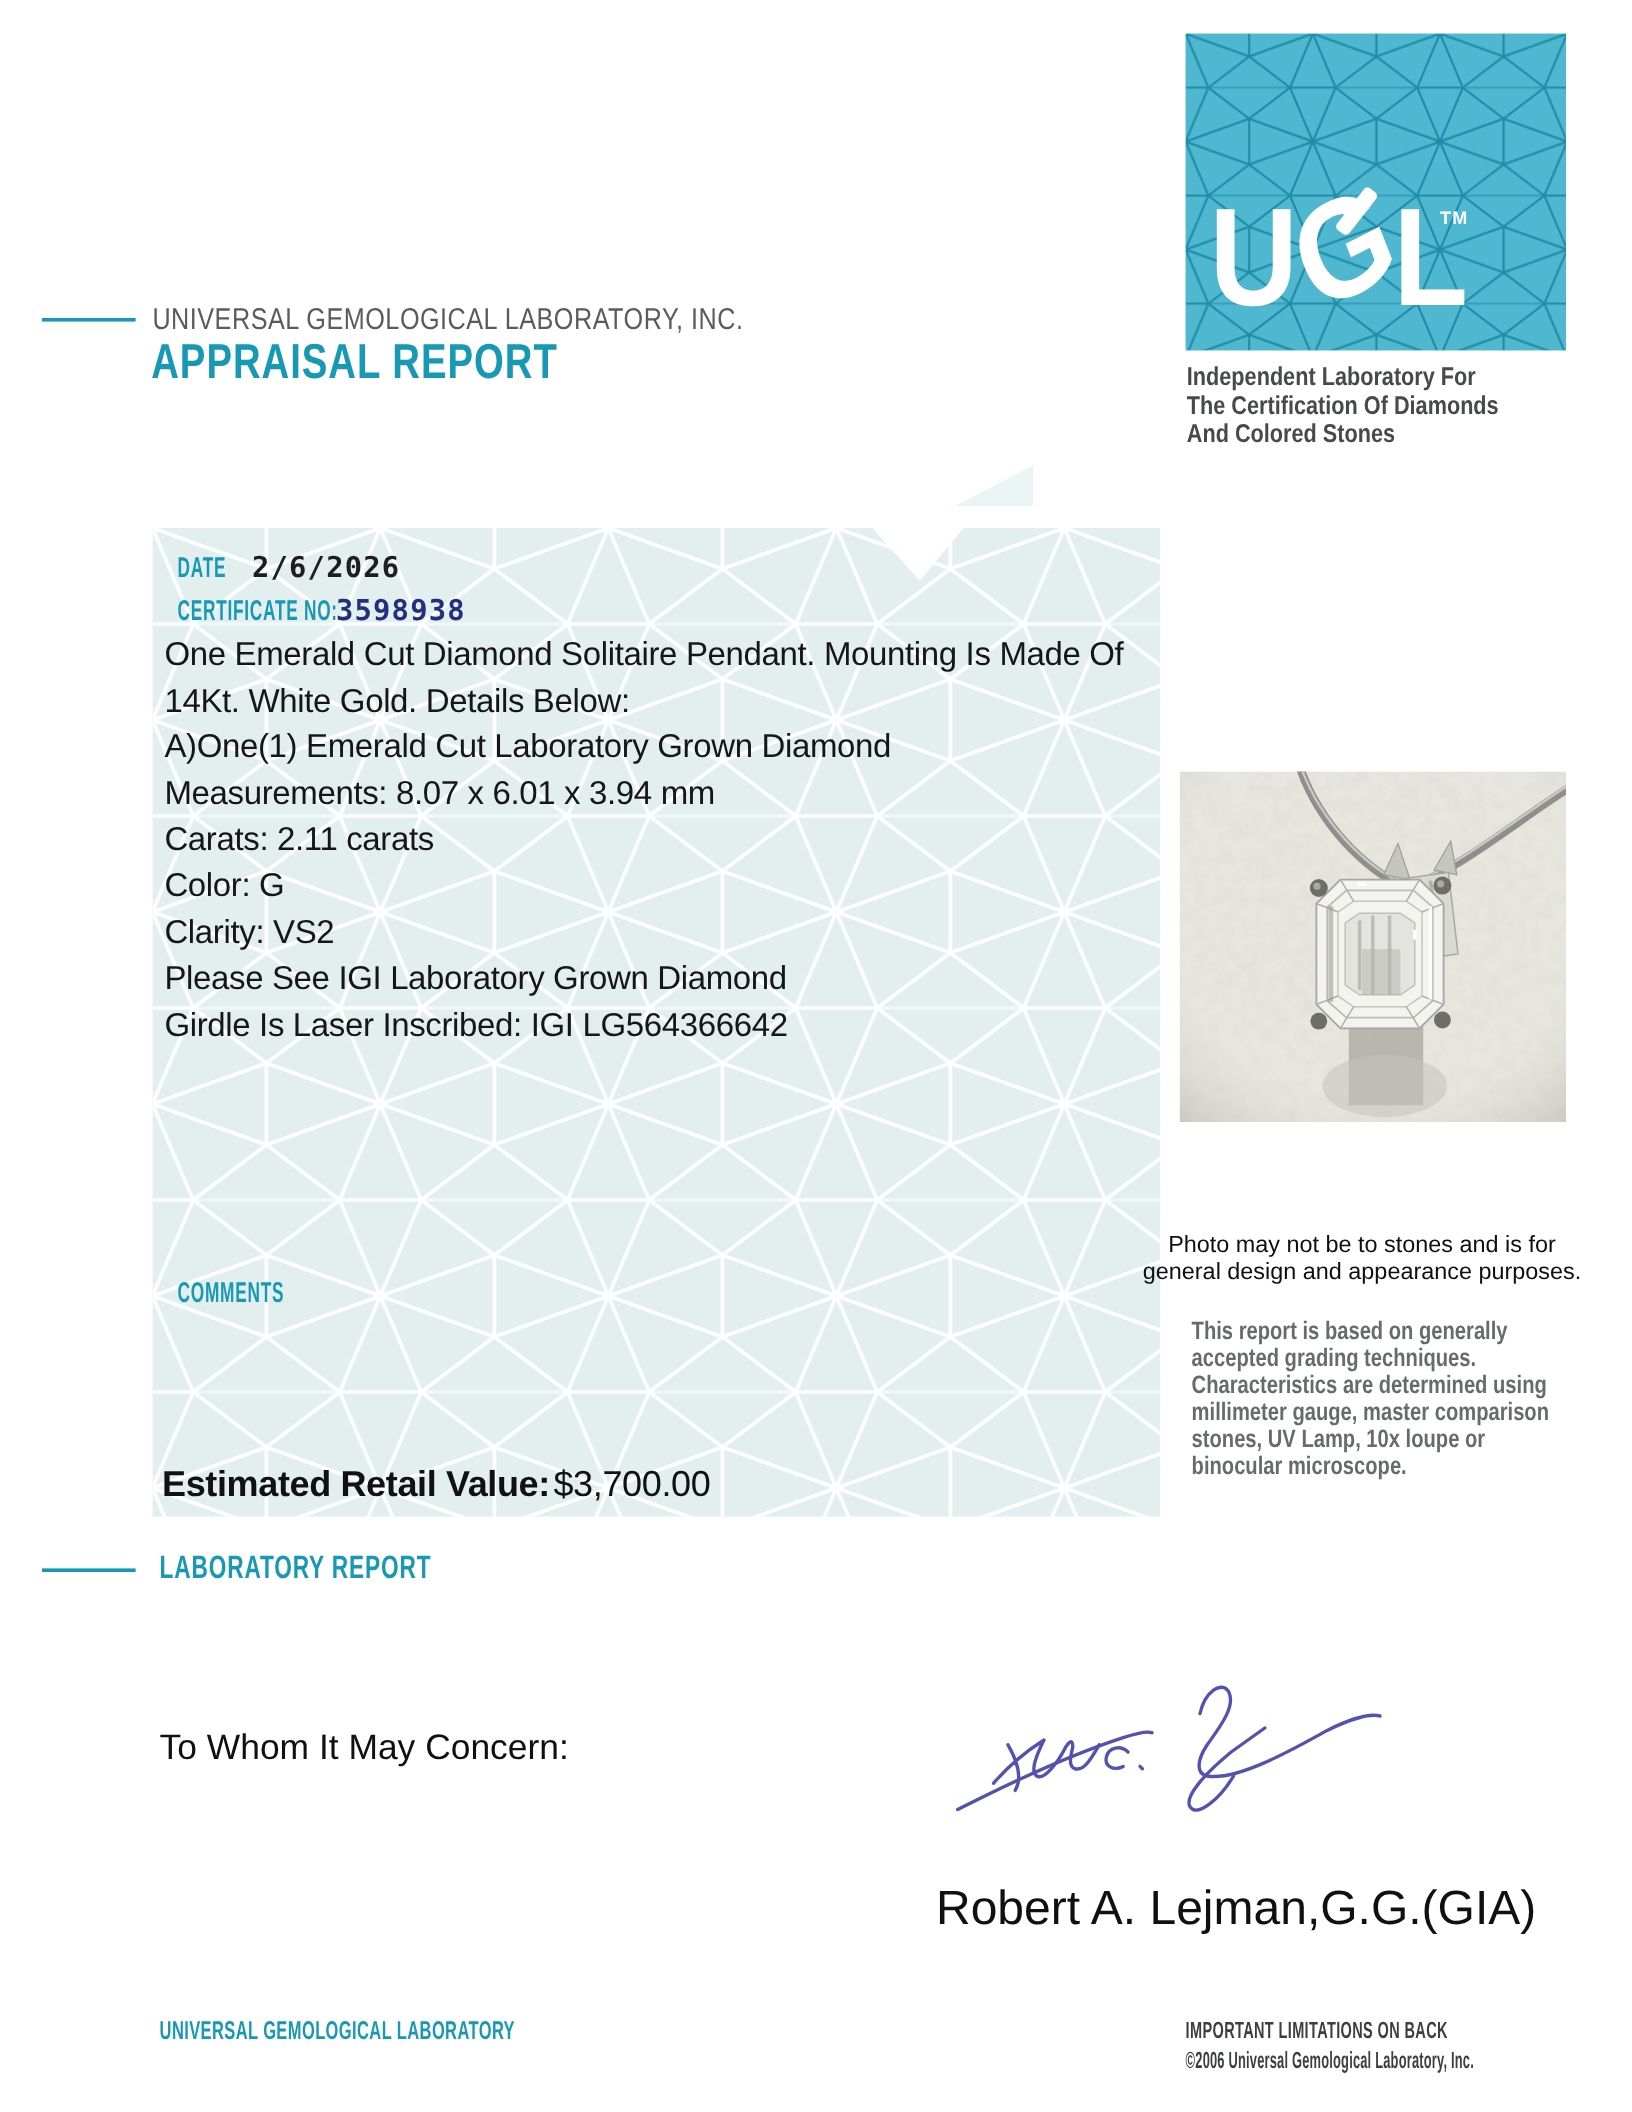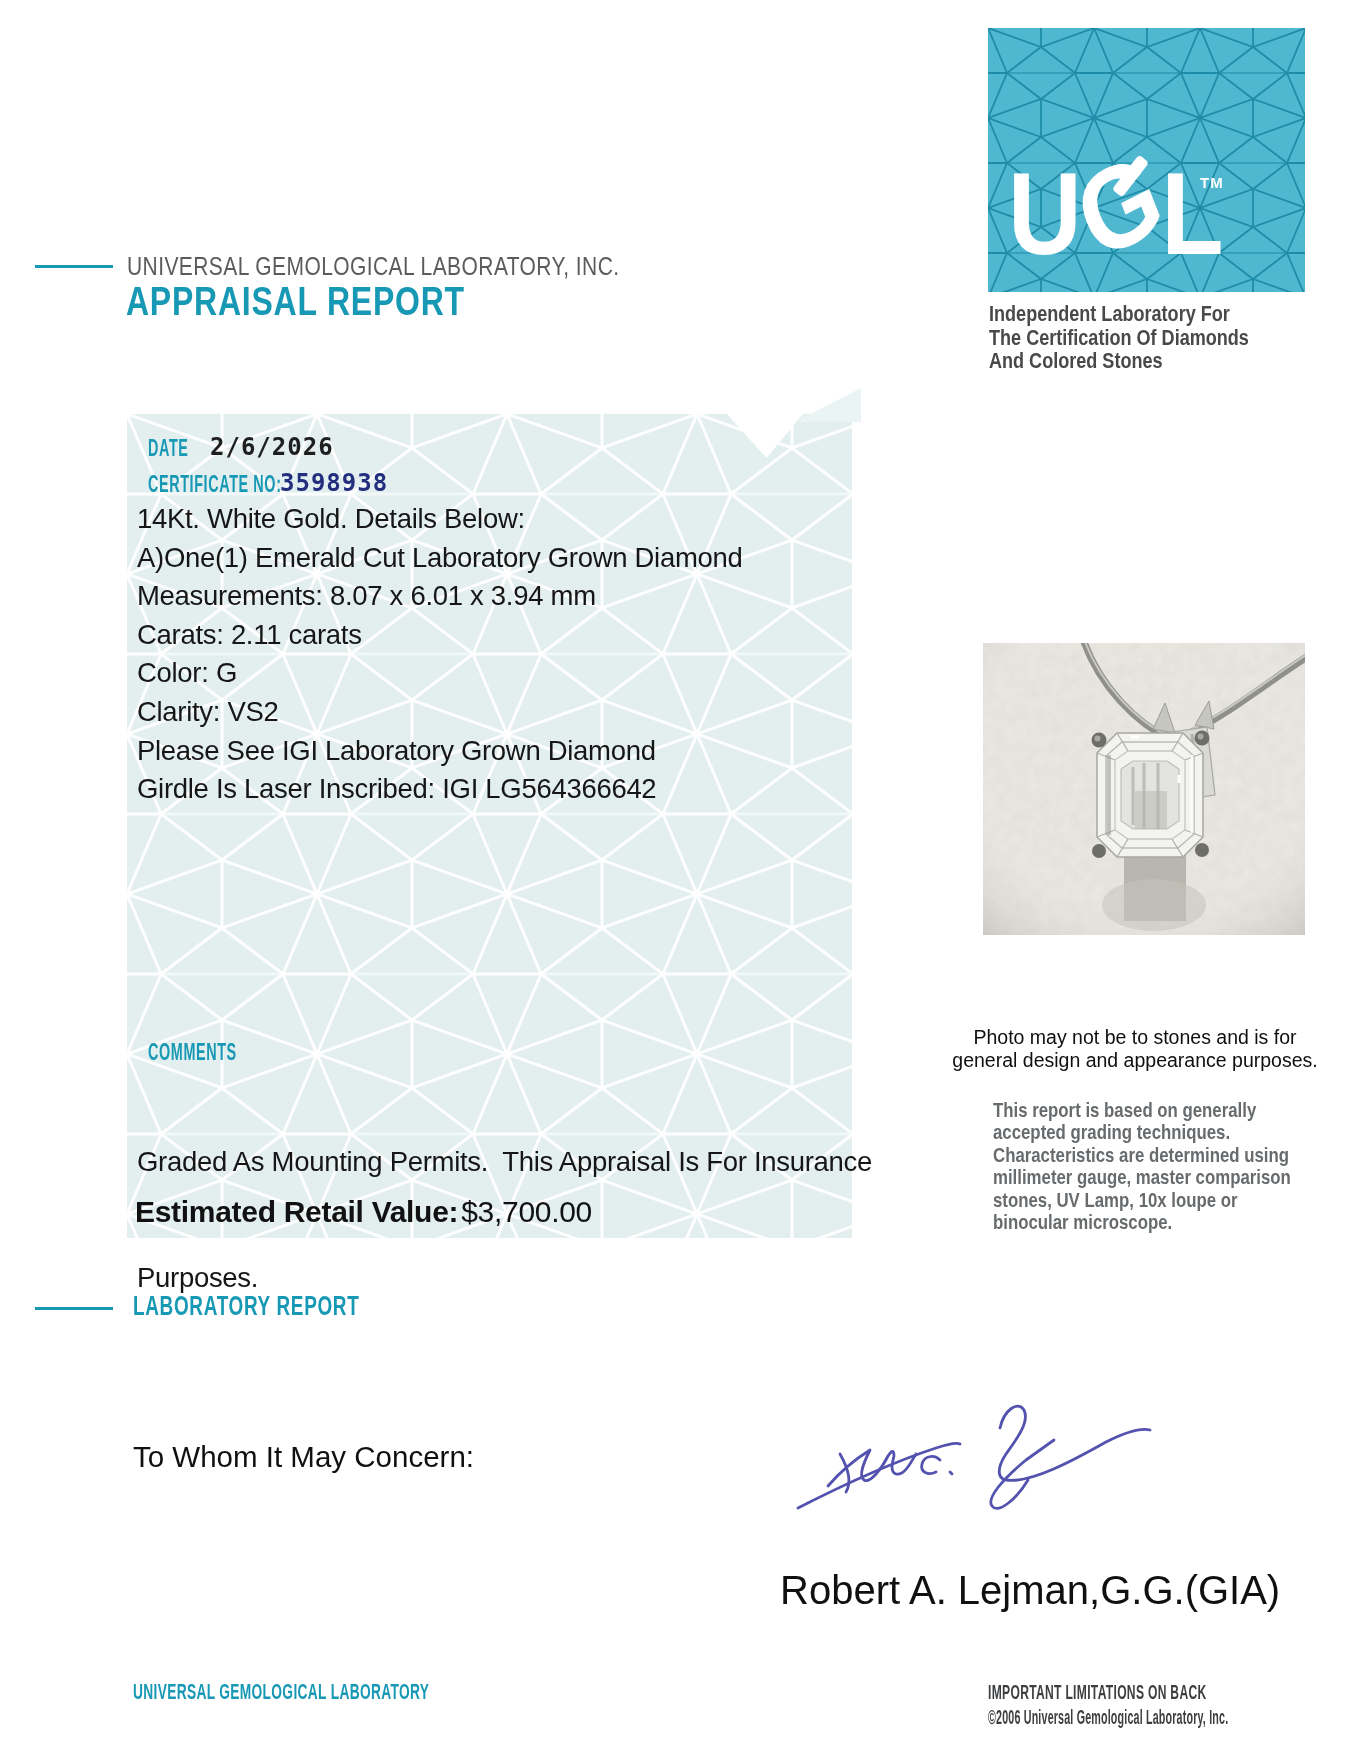--- a/index.html
+++ b/index.html
@@ -22,21 +22,21 @@
   .logo svg.fill{position:absolute;left:0;top:0;width:100%;height:100%;}
   .ugl{position:absolute;left:20px;top:128px;font-size:116px;line-height:1;font-weight:bold;color:#fff;
        transform:scaleX(.88);transform-origin:0 0;white-space:nowrap;}
   .ugl .g{display:inline-block;transform:rotate(-24deg) translate(1px,-8px);}
   .ugl-handle{position:absolute;left:136px;top:126px;width:13px;height:44px;background:#fff;border-radius:4px;transform:rotate(38deg);}
   .ugl-tm{position:absolute;left:212px;top:146px;font-size:15px;font-weight:bold;color:#fff;letter-spacing:1px;}
   .logo-tagline{left:989px;top:303px;font-size:21.5px;font-weight:bold;color:#48494b;line-height:23.5px;
        transform:scaleX(.84);transform-origin:0 0;white-space:nowrap;}
 
   
-  .cert-box{left:127px;top:414px;width:725px;height:824px;}
+  .cert-box{left:127px;top:440px;width:840px;height:824px;}
   .cert-box svg.fill{position:absolute;left:0;top:0;width:100%;height:100%;}
   .notch{position:absolute;background:#fff;}
   .notch1{left:600px;top:0;width:76px;height:44px;clip-path:polygon(0 0,100% 0,52% 100%);}
   .corner-ghost{left:795px;top:388px;width:66px;height:34px;background:#eaf4f4;clip-path:polygon(0 100%,100% 0,100% 100%);}
   .tlabel{font-size:24px;font-weight:bold;color:#1798b4;transform:scaleX(.6);transform-origin:0 50%;display:inline-block;white-space:nowrap;letter-spacing:1px;}
   .mono{font-family:"DejaVu Sans Mono",monospace;font-weight:bold;letter-spacing:1px;}
   .date-row{left:21px;top:20px;}
   .cert-row{left:21px;top:56px;}
   .desc{left:10px;top:86px;font-size:27.5px;letter-spacing:-.3px;line-height:38.6px;color:#161616;}
   .comments-label{left:21px;top:624px;}
@@ -127,36 +127,33 @@
     <div class="abs date-row">
       <span class="tlabel">DATE</span>
       <span class="mono abs" style="left:62px;top:-1px;font-size:24px;color:#1e1e1e;">2/6/2026</span>
     </div>
     <div class="abs cert-row">
       <span class="tlabel">CERTIFICATE NO:</span>
       <span class="mono abs" style="left:132px;top:-1px;font-size:24px;color:#232f7e;">3598938</span>
     </div>
 
     <div class="abs desc">
+      <div>One Emerald Cut Diamond Solitaire Pendant. Mounting Is Made Of</div>
       <div>14Kt. White Gold. Details Below:</div>
       <div>A)One(1) Emerald Cut Laboratory Grown Diamond</div>
       <div>Measurements: 8.07 x 6.01 x 3.94 mm</div>
       <div>Carats: 2.11 carats</div>
       <div>Color: G</div>
       <div>Clarity: VS2</div>
       <div>Please See IGI Laboratory Grown Diamond</div>
       <div>Girdle Is Laser Inscribed: IGI LG564366642</div>
     </div>
 
     <div class="abs comments-label">
       <span class="tlabel">COMMENTS</span>
-    </div>
-    <div class="abs comments-text">
-      <div>Graded As Mounting Permits.  This Appraisal Is For Insurance</div>
-      <div>Purposes.</div>
     </div>
 
     <div class="abs retail">
       <span class="lbl">Estimated Retail Value:</span><span class="amt">$3,700.00</span>
     </div>
   </div>
   <div class="abs corner-ghost"></div>
 
   <div class="abs photo">
     <svg width="322" height="292" viewBox="0 0 322 292">

